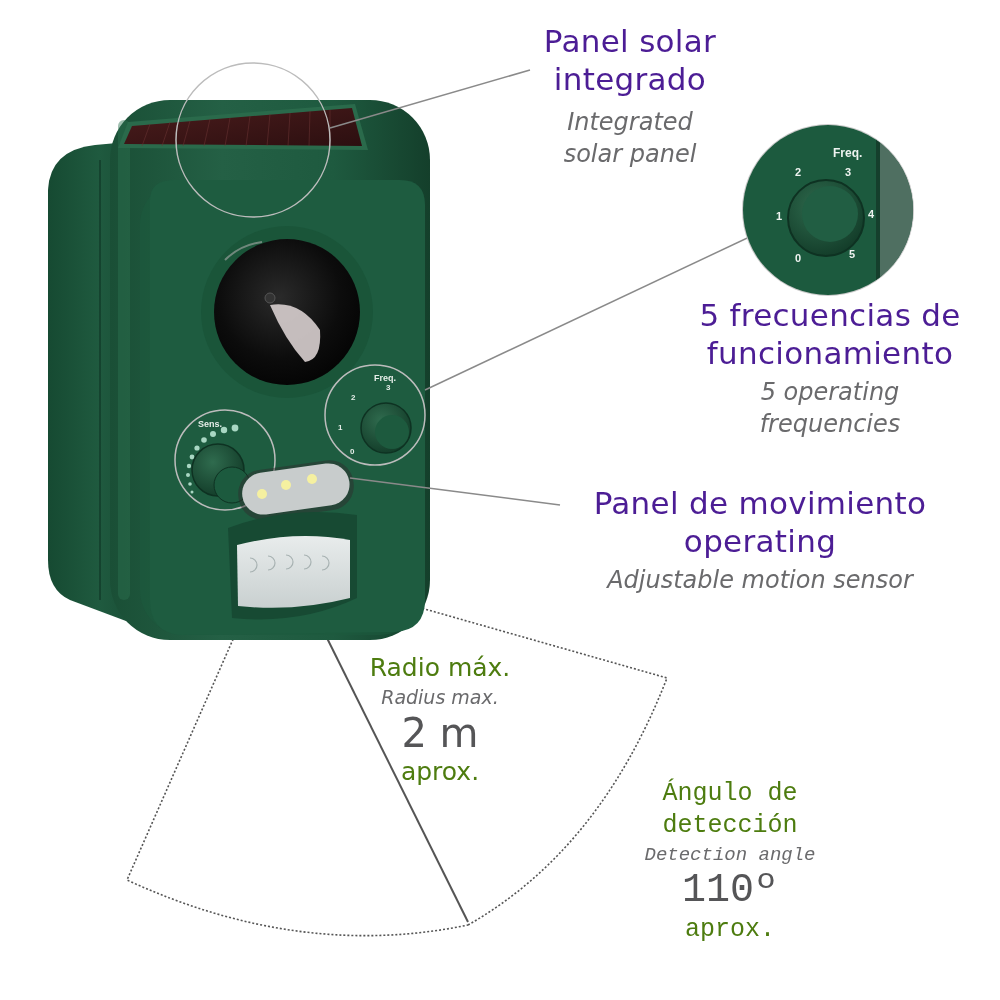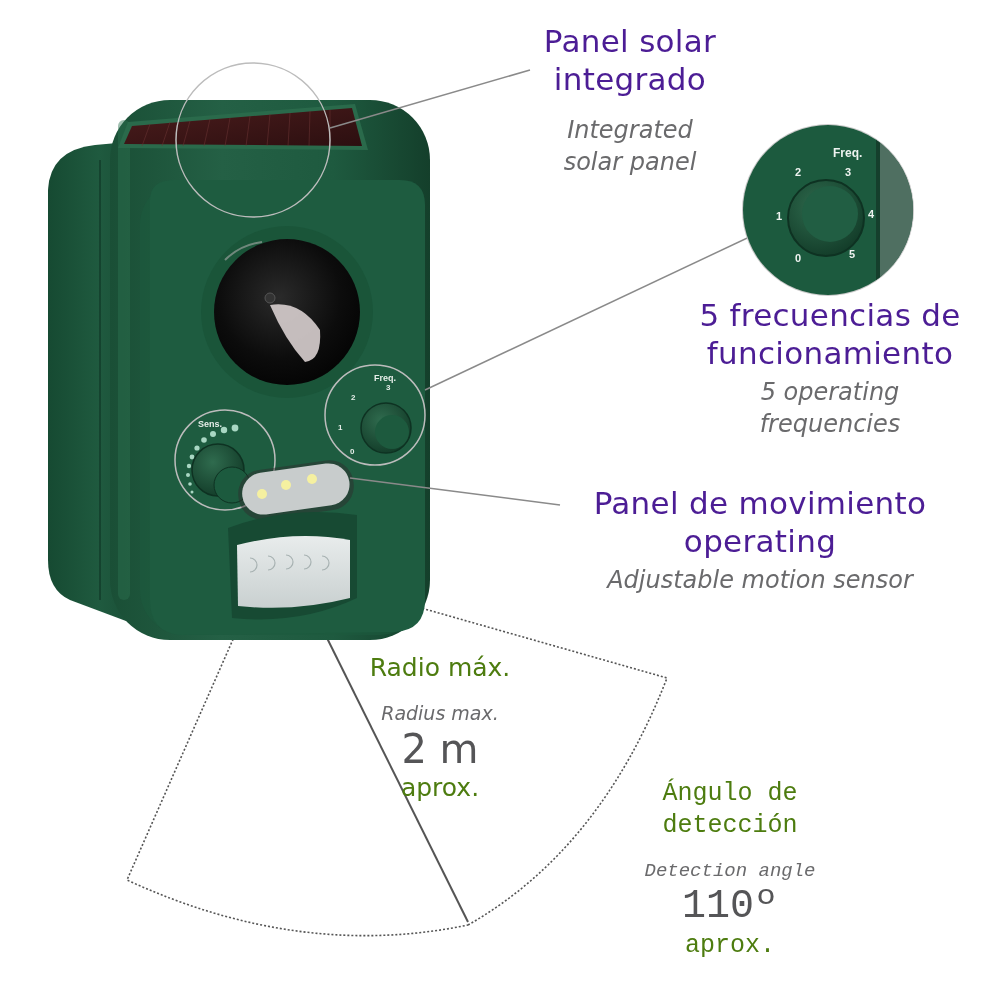--- a/index.html
+++ b/index.html
@@ -3,21 +3,21 @@
   <meta charset="utf-8">
   <style>
     html, body { margin: 0; padding: 0; background: #ffffff; }
     body { width: 1000px; height: 1000px; position: relative; overflow: hidden;
            font-family: "DejaVu Sans", "Liberation Sans", sans-serif; color: #58585a; }
     .stage { position: absolute; left: 0; top: 0; width: 1000px; height: 1000px; }
     svg.art { position: absolute; left: 0; top: 0; }
     .txt { position: absolute; text-align: center; white-space: nowrap; }
     .es { font-size: 31px; line-height: 38px; letter-spacing: 0.3px; color: #4c1d95; }
     .en { font-size: 24px; line-height: 32px; font-style: italic; color: #6a6a6c; font-weight: 300; }
-    .en-sm { font-size: 19px; line-height: 26px; font-style: italic; color: #6a6a6c; margin-top: 16px; }
+    .en-sm { font-size: 19px; line-height: 26px; font-style: italic; color: #6a6a6c; }
     .es-md { font-size: 25px; line-height: 32px; color: #4d7c0f; }
     .big { font-size: 40px; line-height: 46px; color: #555557; }
   </style>
 </head>
 <body>
 
 <div class="stage">
 
   <svg class="art" width="1000" height="1000" viewBox="0 0 1000 1000">
     <defs>
@@ -168,21 +168,21 @@
       <text x="795" y="176">2</text>
       <text x="845" y="176">3</text>
       <text x="868" y="218">4</text>
       <text x="849" y="258">5</text>
     </g>
   </svg>
 
   <div class="txt" style="left:520px; top:22px; width:220px;">
     <div class="es">Panel solar</div>
     <div class="es">integrado</div>
-    <div class="en" style="margin-top:16px;">Integrated</div>
+    <div class="en" style="margin-top:8px;">Integrated</div>
     <div class="en">solar panel</div>
   </div>
 
   <div class="txt" style="left:680px; top:296px; width:300px;">
     <div class="es">5 frecuencias de</div>
     <div class="es">funcionamiento</div>
     <div class="en" style="margin-top:4px;">5 operating</div>
     <div class="en">frequencies</div>
   </div>
 

